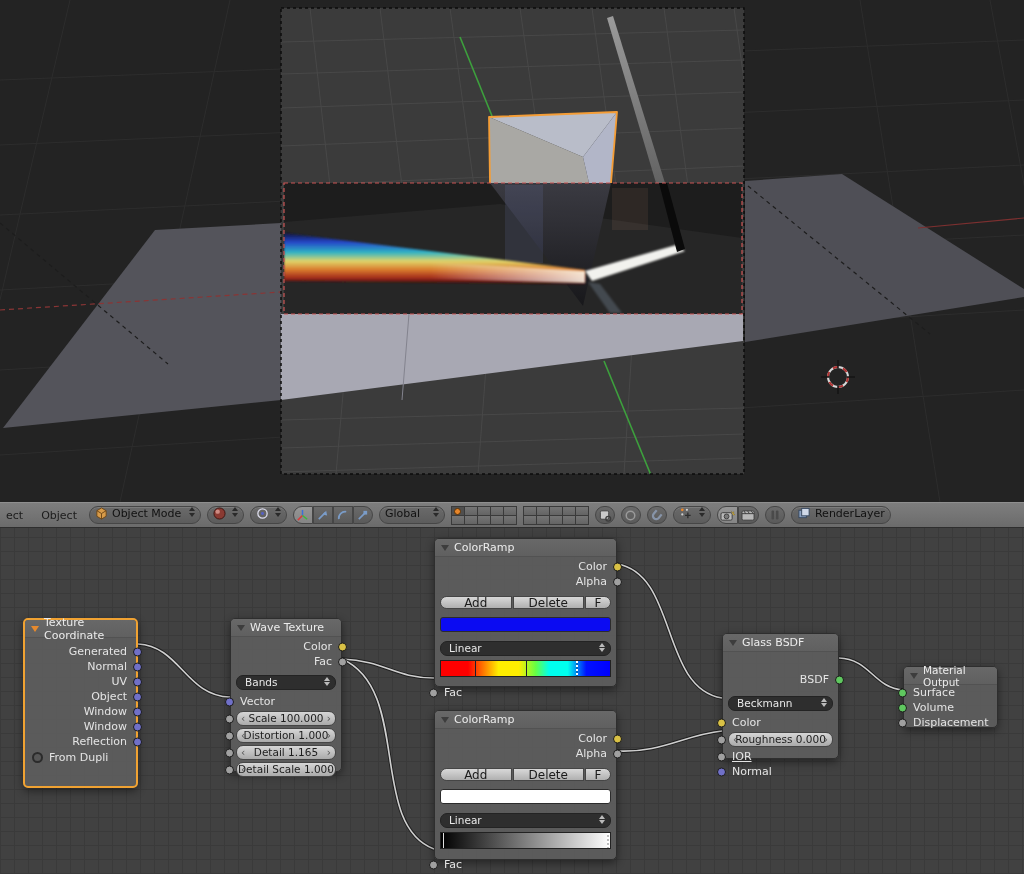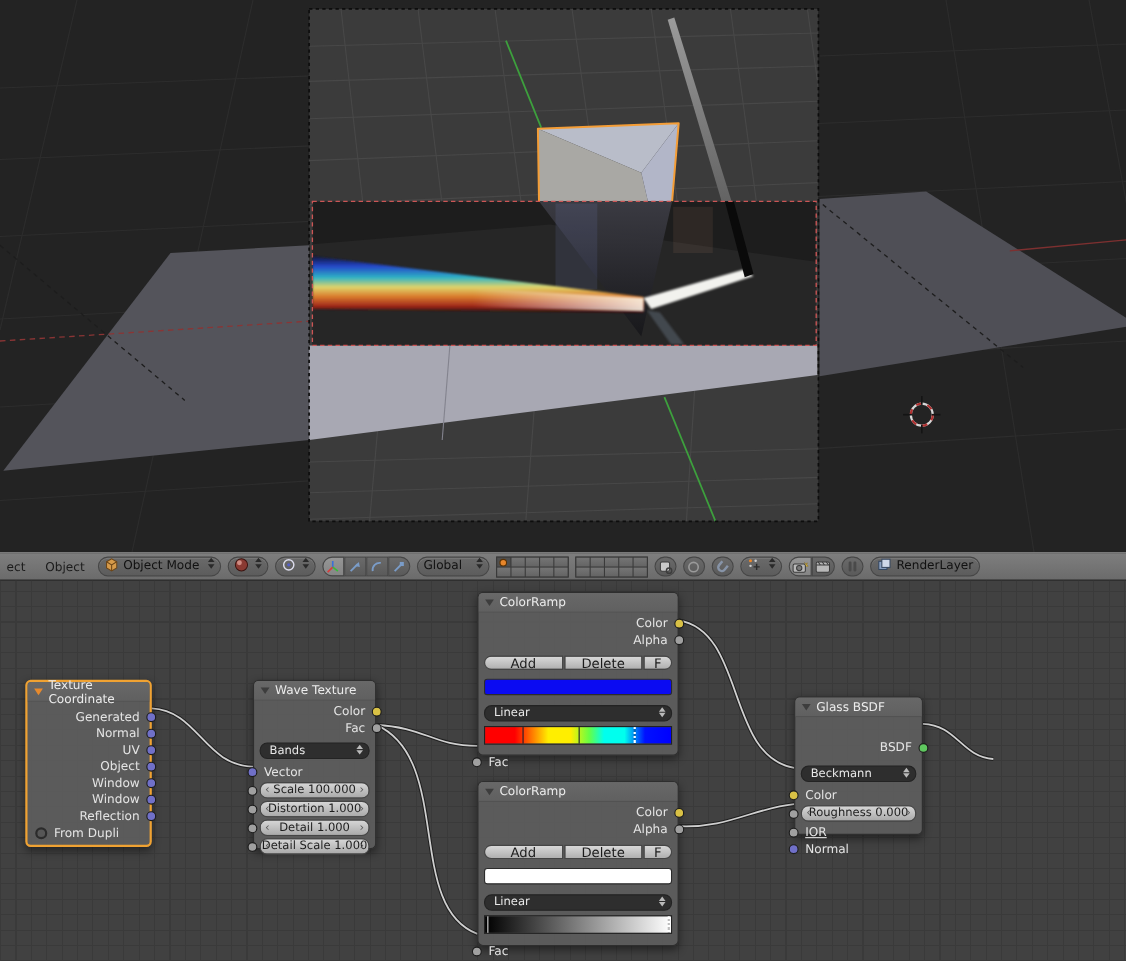--- a/index.html
+++ b/index.html
@@ -385,21 +385,21 @@
       <path d="M342,131 C412,162 368,296 434,321" stroke="#cfcfcf" stroke-width="1.6"></path>
       <path d="M617,36 C678,46 660,160 722,170" stroke="#1f1f1f" stroke-width="3.5"></path>
       <path d="M617,36 C678,46 660,160 722,170" stroke="#cfcfcf" stroke-width="1.6"></path>
       <path d="M617,223 C662,225 684,207 722,203" stroke="#1f1f1f" stroke-width="3.5"></path>
       <path d="M617,223 C662,225 684,207 722,203" stroke="#cfcfcf" stroke-width="1.6"></path>
       <path d="M839,130 C870,131 874,160 903,162" stroke="#1f1f1f" stroke-width="3.5"></path>
       <path d="M839,130 C870,131 874,160 903,162" stroke="#cfcfcf" stroke-width="1.6"></path>
     </g>
   </svg>
 
-  <div class="node selected" style="left:23px;top:90px;width:115px;height:152px;">
+  <div class="node selected" style="left:23px;top:90px;width:115px;height:170px;">
     <div class="node-header">
       <span class="tri orange"></span>
       <span>Texture Coordinate</span>
     </div>
     <div class="sp"></div>
     <div class="nrow out"><span>Generated</span><span class="sock r purple"></span></div>
     <div class="nrow out"><span>Normal</span><span class="sock r purple"></span></div>
     <div class="nrow out"><span>UV</span><span class="sock r purple"></span></div>
     <div class="nrow out"><span>Object</span><span class="sock r purple"></span></div>
     <div class="nrow out"><span>Window</span><span class="sock r purple"></span></div>
@@ -428,21 +428,21 @@
     <div class="nrow" style="margin-top:4px;"><span>Vector</span><span class="sock l purple"></span></div>
     <div class="nrow" style="padding:0;">
         <div class="slider">Scale 100.000</div>
         <span class="sock l gray"></span>
       </div>
     <div class="nrow" style="padding:0;">
         <div class="slider">Distortion 1.000</div>
         <span class="sock l gray"></span>
       </div>
     <div class="nrow" style="padding:0;">
-        <div class="slider">Detail 1.000</div>
+        <div class="slider">Detail 1.165</div>
         <span class="sock l gray"></span>
       </div>
     <div class="nrow" style="padding:0;">
         <div class="slider">Detail Scale 1.000</div>
         <span class="sock l gray"></span>
       </div>
   </div>
 
   <div class="node" style="left:434px;top:10px;width:183px;height:149px;">
     <div class="node-header">
@@ -514,14 +514,23 @@
     </div>
     <div class="nrow" style="margin-top:4px;"><span>Color</span><span class="sock l yellow"></span></div>
     <div class="nrow" style="padding:0;">
         <div class="slider">Roughness 0.000</div>
         <span class="sock l gray"></span>
       </div>
     <div class="nrow" style="margin-top:2px;text-decoration:underline;"><span>IOR</span><span class="sock l gray"></span></div>
     <div class="nrow"><span>Normal</span><span class="sock l purple"></span></div>
   </div>
 
+  <div class="node" style="left:903px;top:138px;width:95px;height:62px;">
+    <div class="node-header">
+      <span class="tri"></span>
+      <span style="font-size:10.5px;">Material Output</span>
+    </div>
+    <div class="nrow"><span>Surface</span><span class="sock l green"></span></div>
+    <div class="nrow"><span>Volume</span><span class="sock l green"></span></div>
+    <div class="nrow"><span>Displacement</span><span class="sock l gray"></span></div>
+  </div>
 
 </div>
 
 </body></html>

